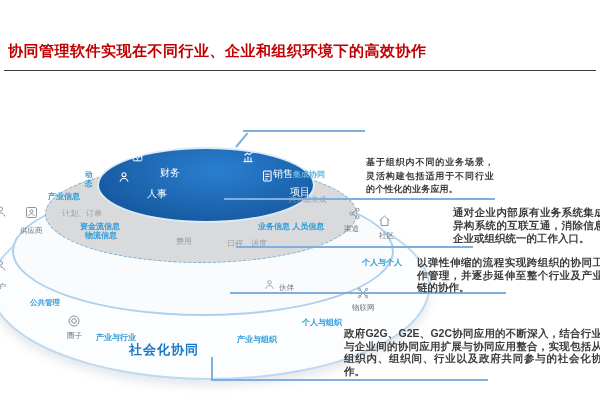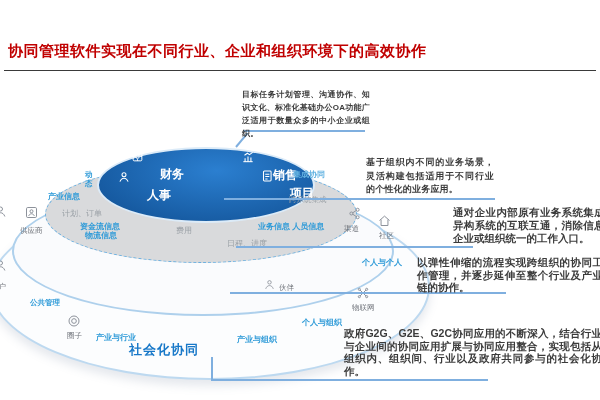--- a/index.html
+++ b/index.html
@@ -23,21 +23,21 @@
   
   .rl{position:absolute;font-weight:bold;white-space:nowrap;}
   .rl-white{color:#ffffff;font-size:13px;letter-spacing:1px;}
   .rl-blue{color:#1878c8;font-size:13px;letter-spacing:1px;}
   
   .sl{position:absolute;font-size:8px;white-space:nowrap;}
   .sl-blue{color:#2f9bd8;font-weight:bold;}
   .sl-cyan{color:#66b4e2;font-weight:bold;}
   .sl-gray{color:#9aa0a6;}
   .ent{position:absolute;font-size:7.5px;color:#6f737a;white-space:nowrap;}
-  .mod{position:absolute;font-size:12px;color:#ffffff;font-weight:bold;white-space:nowrap;padding-left:31px;}
+  .mod{position:absolute;font-size:10px;color:#ffffff;font-weight:normal;white-space:nowrap;padding-left:31px;}
   
   .cl{position:absolute;background:#7fafdf;height:2px;}
   .clv{position:absolute;background:#7fafdf;width:2px;}
   
   .blk{position:absolute;color:#3b3b3b;font-weight:bold;text-align:justify;}
   .b1{left:242px;top:88px;width:128px;font-size:8px;line-height:13px;letter-spacing:.2px;}
   .b2{left:366px;top:156px;width:128px;font-size:9px;line-height:13.5px;letter-spacing:.2px;}
   .b3{left:413px;top:206px;width:206px;font-size:10.5px;line-height:12.8px;margin-left:40px;}
   .b4{left:417px;top:256px;width:186px;font-size:10.5px;line-height:12.5px;}
   .b5{left:344px;top:327px;width:258px;font-size:10.5px;line-height:12.6px;}
@@ -95,21 +95,21 @@
   <div class="mod" style="left:259px;top:185px;">项目</div>
 
   <div class="sl sl-blue" style="left:48px;top:191px;">产业信息</div>
   <div class="sl sl-blue vtext" style="left:74px;top:171px;margin-left:11px;">动态</div>
   <div class="sl sl-gray" style="left:62px;top:208px;">计划、订单</div>
   <div class="sl sl-blue" style="left:80px;top:221px;">资金流信息</div>
   <div class="sl sl-blue" style="left:85px;top:230px;">物流信息</div>
   <div class="sl sl-cyan" style="left:293px;top:169px;">集成协同</div>
   <div class="sl sl-gray" style="left:289px;top:195px;font-size:7.5px;">跨系统集成</div>
   <div class="sl sl-blue" style="left:258px;top:221px;">业务信息 人员信息</div>
-  <div class="sl sl-gray" style="left:176px;top:225px;">费用</div>
+  <div class="sl sl-gray" style="left:176px;top:236px;">费用</div>
   <div class="sl sl-gray" style="left:227px;top:238px;">日程、进度</div>
   <div class="sl sl-blue" style="left:362px;top:257px;">个人与个人</div>
   <div class="sl sl-blue" style="left:302px;top:317px;">个人与组织</div>
   <div class="sl sl-blue" style="left:96px;top:332px;">产业与行业</div>
   <div class="sl sl-blue" style="left:237px;top:334px;">产业与组织</div>
   <div class="sl sl-blue" style="left:30px;top:298px;font-size:7.5px;">公共管理</div>
 
   <div class="icn" style="left:24px;top:205px;">
     <svg width="15" height="15" viewBox="0 0 24 24" fill="none" stroke="#8d929b" stroke-width="1.6">
       <rect x="4" y="4" width="16" height="16" rx="2"></rect>
@@ -179,19 +179,18 @@
   <div class="ent" style="left:-9px;top:282px;">客户</div>
 
   <div class="cl" style="left:236px;top:146px;width:18px;transform:rotate(-50deg);transform-origin:left center;"></div>
   <div class="cl" style="left:243px;top:130px;width:122px;"></div>
   <div class="cl" style="left:224px;top:198px;width:271px;"></div>
   <div class="cl" style="left:236px;top:246px;width:237px;"></div>
   <div class="cl" style="left:230px;top:292px;width:276px;"></div>
   <div class="clv" style="left:211px;top:357px;height:24px;"></div>
   <div class="cl" style="left:211px;top:379px;width:277px;"></div>
 
-  <div class="blk b1">目标任务计划管理、沟通协作、知识文化、标准化基础办公OA功能广泛适用于数量众多的中小企业或组织。</div>
   <div class="blk b2">基于组织内不同的业务场景，灵活构建包括适用于不同行业的个性化的业务应用。</div>
   <div class="blk b3">通对企业内部原有业务系统集成整合，实现异构系统的互联互通，消除信息孤岛，形成企业或组织统一的工作入口。</div>
   <div class="blk b4">以弹性伸缩的流程实现跨组织的协同工作管理，并逐步延伸至整个行业及产业链的协作。</div>
   <div class="blk b5">政府G2G、G2E、G2C协同应用的不断深入，结合行业与企业间的协同应用扩展与协同应用整合，实现包括从组织内、组织间、行业以及政府共同参与的社会化协作。</div>
 
 </div>
 
 </body></html>

